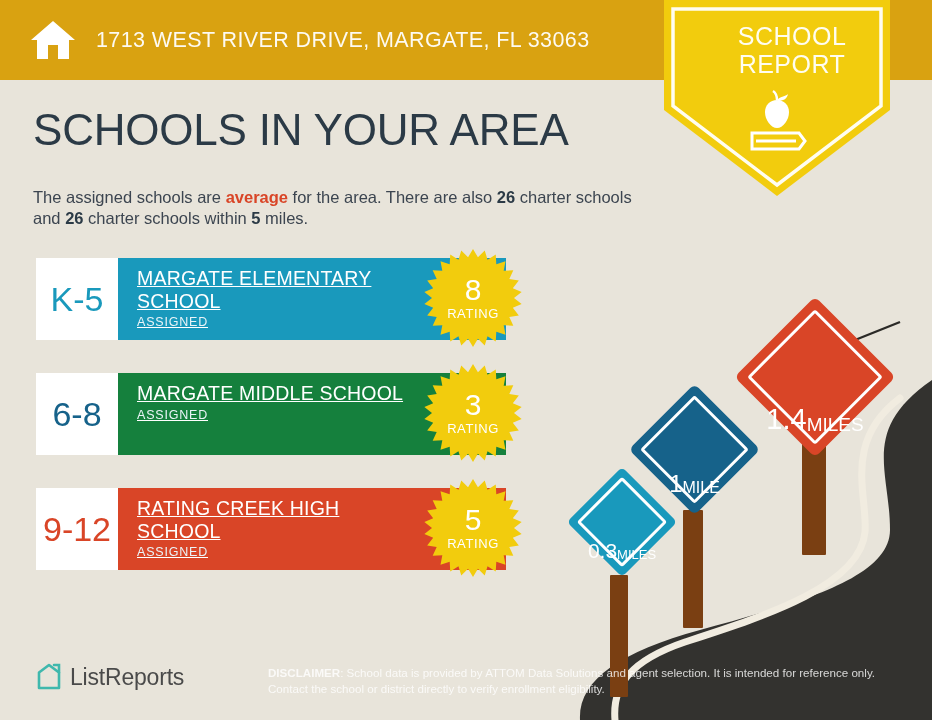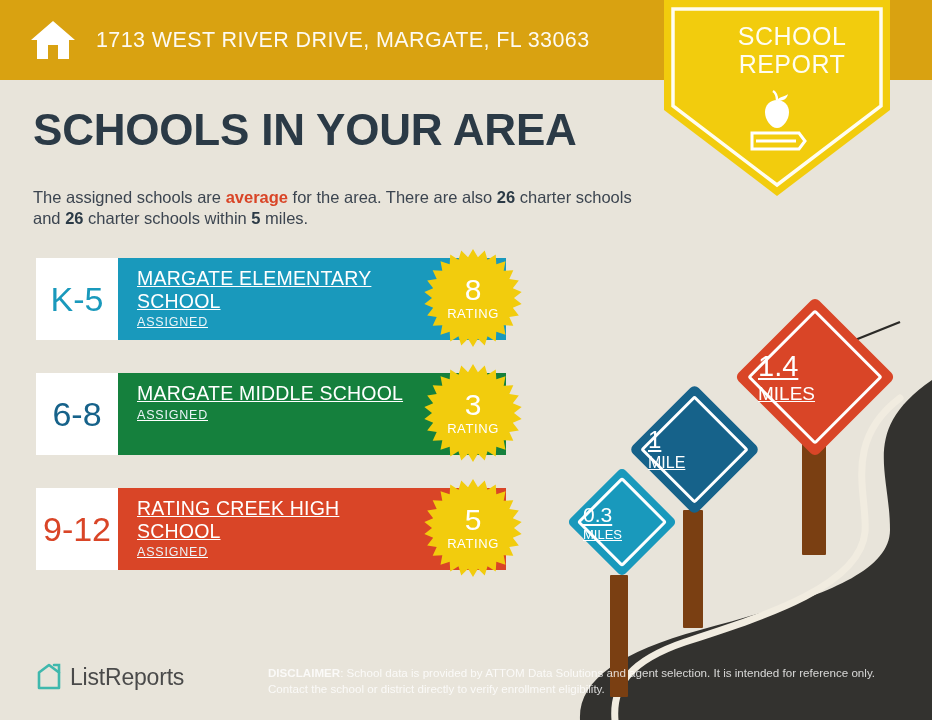--- a/index.html
+++ b/index.html
@@ -36,21 +36,21 @@
   .ribbon-text{
     position:absolute;left:0;top:22px;width:256px;
     text-align:center;color:#fffdf0;
     font-size:25px;line-height:28px;letter-spacing:.5px;
   }
   .ribbon-art{position:absolute;left:0;top:0;width:226px;height:196px;}
 
   
   .page-title{
     position:absolute;left:33px;top:105px;
-    font-size:44px;font-weight:bold;color:#2b3a46;
+    font-size:44px;font-weight:normal;color:#2b3a46;
     letter-spacing:-.2px;margin:0;
   }
   .subcopy{
     position:absolute;left:33px;top:170px;width:630px;
     font-size:16.5px;line-height:21px;color:#3c4550;
   }
   .hl-red{color:#d94527;font-weight:bold;}
   .hl-dark{color:#2b3a46;font-weight:bold;}
 
   
@@ -97,22 +97,22 @@
   .sign-post{position:absolute;border-radius:1px;}
   .sign-diamond{
     position:absolute;transform:rotate(45deg);
     display:flex;align-items:center;justify-content:center;
   }
   .sign-inner{
     position:absolute;border:3px solid #ffffff;box-sizing:border-box;
   }
   .sign-text{
     position:absolute;left:0;top:0;width:100%;height:100%;
-    display:flex;flex-direction:column;align-items:flex-start;justify-content:center;
-    color:#ffffff;pointer-events:none;text-decoration:underline;
+    display:flex;flex-direction:row;align-items:flex-end;justify-content:center;
+    color:#ffffff;pointer-events:none;
   }
   .sign-num{line-height:1;}
   .sign-unit{line-height:1;margin-top:3px;}
 
   
   .footer-logo{
     position:absolute;left:36px;top:663px;
     display:flex;align-items:center;gap:8px;z-index:8;
   }
   .logo-mark{width:26px;height:28px;display:block;}

